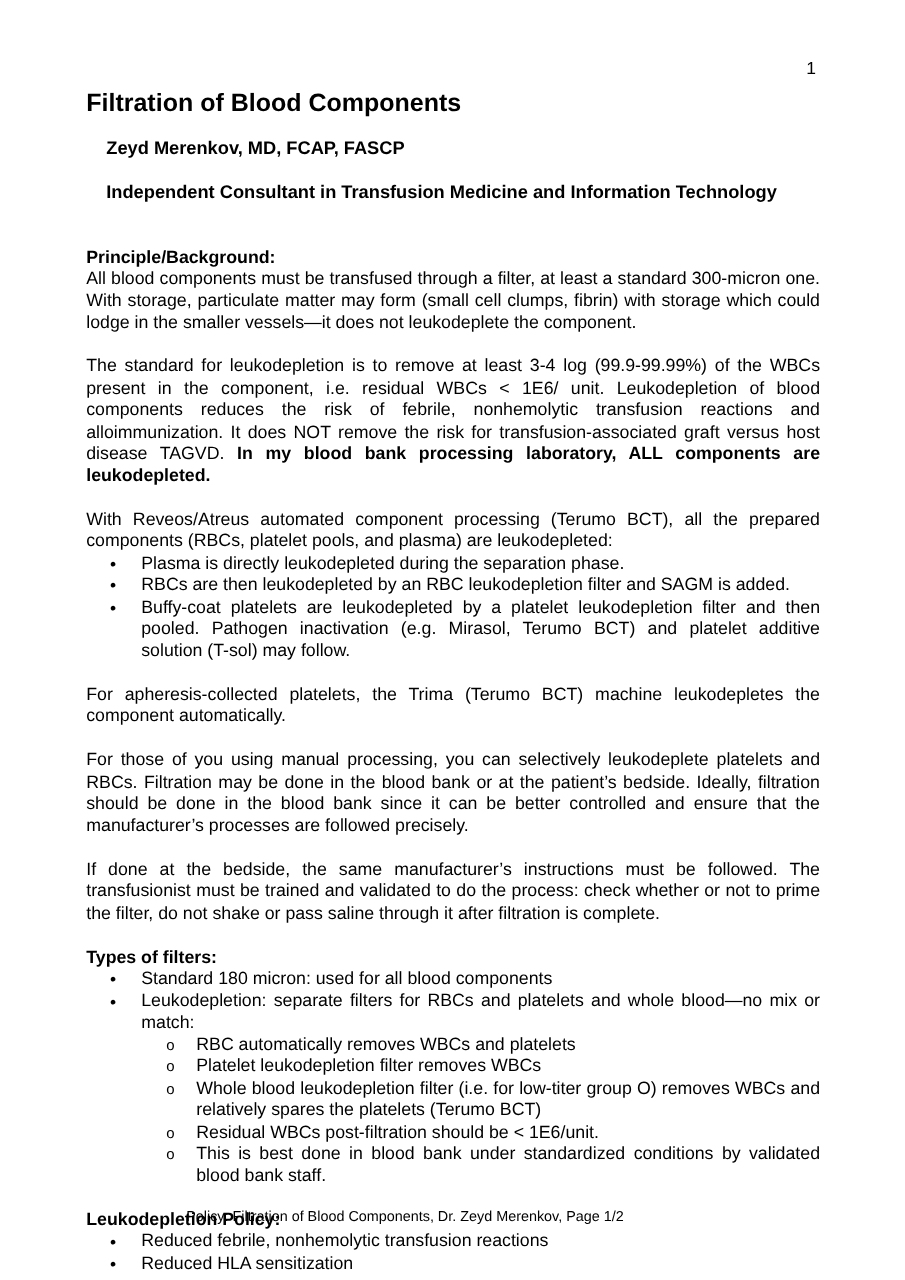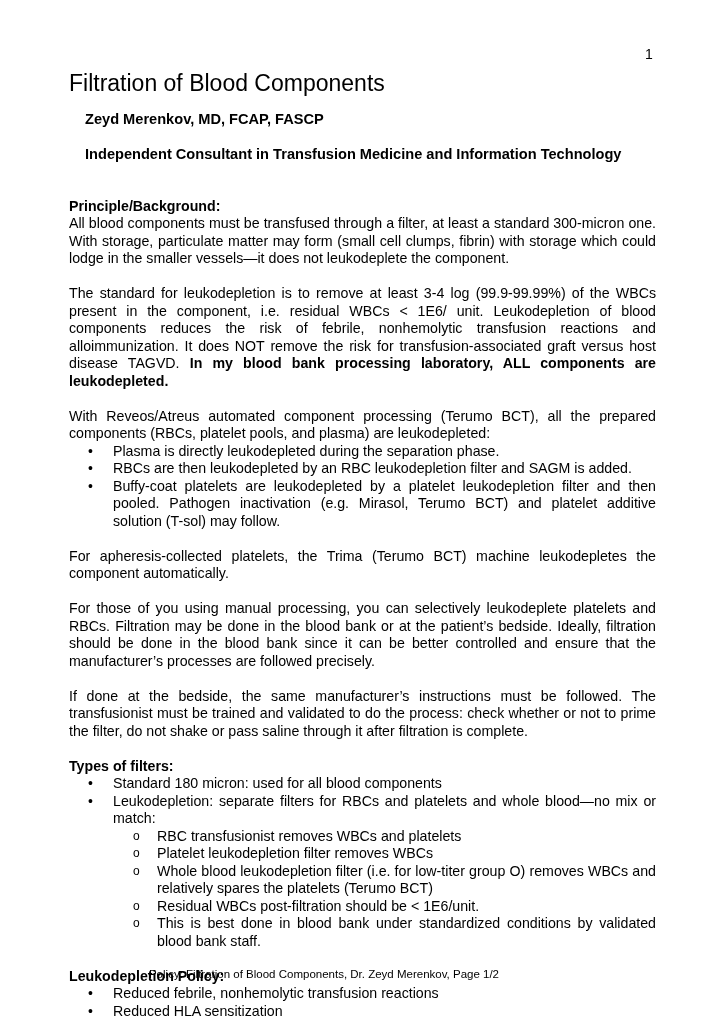--- a/index.html
+++ b/index.html
@@ -1,20 +1,20 @@
 <!DOCTYPE html>
 <html><head>
 <meta charset="utf-8">
 <style>
   html, body { margin: 0; padding: 0; background: #ffffff; }
   body { width: 724px; height: 1024px; position: relative; overflow: hidden;
          font-family: "Liberation Sans", sans-serif; color: #000; }
   .page-num { position: absolute; top: 46px; left: 645px; font-size: 14px; }
   .content { position: absolute; left: 69px; top: 70px; width: 587px; font-size: 14.2px; line-height: 17.5px; }
-  .title { font-size: 23px; font-weight: normal; line-height: 22px; margin: 0; }
+  .title { font-size: 20px; font-weight: bold; line-height: 22px; margin: 0; }
   .subtitle { font-size: 14.6px; font-weight: bold; line-height: 19px; margin: 16px; }
   .section-head { font-weight: bold; margin: 0; }
   p { margin: 0; text-align: justify; }
   .gap { height: 17.5px; }
   ul { margin: 0; padding: 0; list-style: none; }
   ul.l1 > li { position: relative; padding-left: 44px; text-align: justify; }
   ul.l1 > li > .bullet { position: absolute; left: 19px; top: 0; font-size: 14px; }
   ul.l2 > li { position: relative; padding-left: 44px; text-align: justify; }
   ul.l2 > li > .bullet { position: absolute; left: 20px; top: 0; font-size: 12px; }
   ul.l2 { margin-left: 0; }
@@ -51,21 +51,21 @@
   <p>For those of you using manual processing, you can selectively leukodeplete platelets and RBCs.  Filtration may be done in the blood bank or at the patient’s bedside.  Ideally, filtration should be done in the blood bank since it can be better controlled and ensure that the manufacturer’s processes are followed precisely.</p>
   <div class="gap"></div>
   <p>If done at the bedside, the same manufacturer’s instructions must be followed.  The transfusionist must be trained and validated to do the process:  check whether or not to prime the filter, do not shake or pass saline through it after filtration is complete.</p>
   <div class="gap"></div>
 
   <div class="section-head">Types of filters:</div>
   <ul class="l1">
     <li><span class="bullet">•</span><span>Standard 180 micron:  used for all blood components</span></li>
     <li><span class="bullet">•</span><span>Leukodepletion:  separate filters for RBCs and platelets and whole blood—no mix or match:</span>
       <ul class="l2">
-        <li><span class="bullet">o</span><span>RBC transfusionist removes WBCs and platelets</span></li>
+        <li><span class="bullet">o</span><span>RBC automatically removes WBCs and platelets</span></li>
         <li><span class="bullet">o</span><span>Platelet leukodepletion filter removes WBCs</span></li>
         <li><span class="bullet">o</span><span>Whole blood leukodepletion filter (i.e. for low-titer group O) removes WBCs and relatively spares the platelets (Terumo BCT)</span></li>
         <li><span class="bullet">o</span><span>Residual WBCs post-filtration should be &lt; 1E6/unit.</span></li>
         <li><span class="bullet">o</span><span>This is best done in blood bank under standardized conditions by validated blood bank staff.</span></li>
       </ul>
     </li>
   </ul>
   <div class="gap"></div>
 
   <div class="section-head">Leukodepletion Policy:</div>

